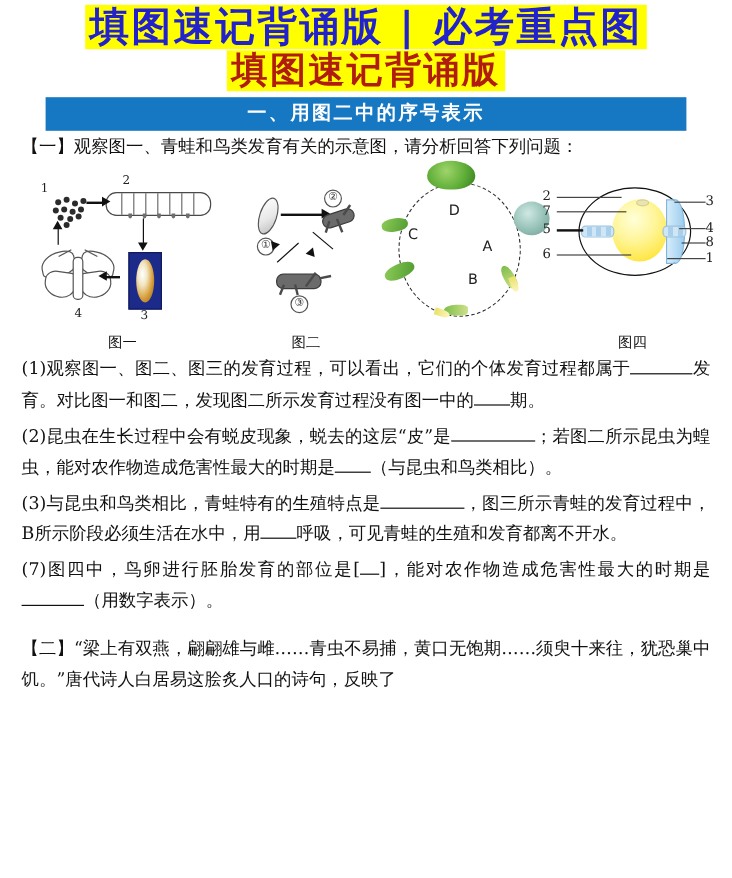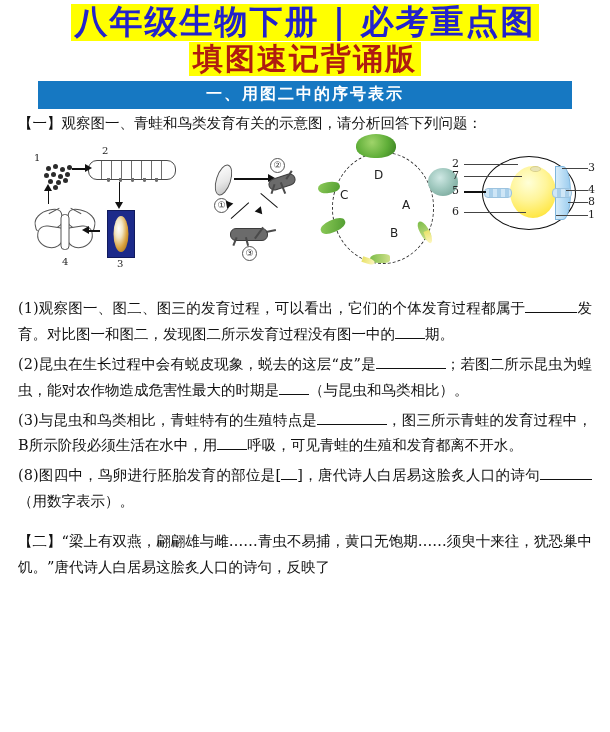--- a/index.html
+++ b/index.html
@@ -209,21 +209,21 @@
   .leader{position:absolute;height:1px;background:#444;}
   .egg-num{
     position:absolute;font-size:11px;color:#222;
     font-family:"DejaVu Serif","Liberation Serif",serif;
   }
 </style>
 </head>
 <body>
 
 <div class="title-wrap">
-  <div class="title-line title-line-1">八年级生物下册 | 必考重点图</div>
+  <div class="title-line title-line-1">填图速记背诵版 | 必考重点图</div>
   <span class="title-sep"></span>
   <div class="title-line title-line-2">填图速记背诵版</div>
 </div>
 
 <div class="section-bar">一、用图二中的序号表示</div>
 
 <div class="qtext tight">【一】观察图一、青蛙和鸟类发育有关的示意图，请分析回答下列问题：</div>
 
 <div class="figures">
 
@@ -273,20 +273,21 @@
         <span class="wing wing-lr"></span>
       <span class="moth-body"></span>
       <span class="moth-ant" style="left:16px;transform:rotate(-28deg);"></span>
       <span class="moth-ant" style="right:16px;transform:rotate(28deg);"></span>
     </div>
     <span class="num" style="left:40px;top:114px;">4</span>
     <div class="arrow-line" style="left:64px;top:88px;width:14px;height:1.4px;"></div>
     <div class="arrow-head" style="left:60px;top:84px;border-right:7px solid #111;border-top:4px solid transparent;border-bottom:4px solid transparent;"></div>
     <div class="arrow-line" style="left:26px;top:48px;width:1.4px;height:14px;"></div>
     <div class="arrow-head" style="left:22px;top:42px;border-bottom:7px solid #111;border-left:4px solid transparent;border-right:4px solid transparent;"></div>
+    <span class="fig-cap">图一</span>
   </div>
 
   <div class="fig" id="fig2">
     <span class="locust-egg"></span>
     <span class="circnum" style="left:18px;top:56px;">①</span>
     <div class="arrow-line" style="left:38px;top:36px;width:36px;height:1.3px;"></div>
     <div class="arrow-head" style="left:72px;top:32px;border-left:7px solid #111;border-top:4px solid transparent;border-bottom:4px solid transparent;"></div>
     <div class="nymph" style="left:70px;top:26px;width:30px;height:26px;">
       <span class="hopper-body" style="left:2px;top:8px;transform:rotate(-18deg);"></span>
       <span class="hopper-leg" style="left:6px;top:16px;width:2px;height:10px;transform:rotate(18deg);"></span>
@@ -299,20 +300,21 @@
     <div class="adult" style="left:26px;top:82px;width:54px;height:22px;">
       <span class="hopper-body" style="left:8px;top:4px;width:36px;height:11px;"></span>
       <span class="hopper-leg" style="left:12px;top:13px;width:2px;height:9px;transform:rotate(22deg);"></span>
       <span class="hopper-leg" style="left:24px;top:13px;width:2px;height:9px;transform:rotate(-14deg);"></span>
       <span class="hopper-leg" style="left:36px;top:2px;width:2px;height:14px;transform:rotate(36deg);"></span>
       <span class="hopper-leg" style="left:44px;top:6px;width:10px;height:2px;transform:rotate(-12deg);"></span>
     </div>
     <span class="circnum" style="left:46px;top:104px;">③</span>
     <div class="arrow-line" style="left:32px;top:68px;width:24px;height:1.3px;transform:rotate(-42deg);"></div>
     <div class="arrow-head" style="left:28px;top:58px;border-bottom:7px solid #111;border-left:4px solid transparent;border-right:4px solid transparent;transform:rotate(-40deg);"></div>
+    <span class="fig-cap">图二</span>
   </div>
 
   <div class="fig" id="fig3">
     <div class="cycle"></div>
     <span class="frog-adult"></span>
     <span class="letter" style="left:56px;top:26px;">D</span>
     <span class="eggmass"></span>
     <span class="letter" style="left:84px;top:56px;">A</span>
     <span class="tadpole" style="left:96px;top:84px;transform:rotate(60deg);"></span>
     <span class="tadpole-tail" style="left:104px;top:92px;transform:rotate(70deg);"></span>
@@ -343,32 +345,33 @@
 
     <span class="leader" style="left:110px;top:26px;width:26px;"></span>
     <span class="egg-num" style="left:136px;top:19px;">3</span>
     <span class="leader" style="left:114px;top:48px;width:22px;"></span>
     <span class="egg-num" style="left:136px;top:41px;">4</span>
     <span class="leader" style="left:116px;top:60px;width:20px;"></span>
     <span class="egg-num" style="left:136px;top:53px;">8</span>
     <span class="leader" style="left:104px;top:73px;width:32px;"></span>
     <span class="egg-num" style="left:136px;top:66px;">1</span>
 
+    <span class="fig-cap">图四</span>
   </div>
 </div>
 
 <div class="qtext">
   <span>(1)观察图一、图二、图三的发育过程，可以看出，它们的个体发育过程都属于</span><span class="blank b-md"></span><span>发育。对比图一和图二，发现图二所示发育过程没有图一中的</span><span class="blank b-sm"></span><span>期。</span>
 </div>
 
 <div class="qtext">
   <span>(2)昆虫在生长过程中会有蜕皮现象，蜕去的这层“皮”是</span><span class="blank b-lg"></span><span>；若图二所示昆虫为蝗虫，能对农作物造成危害性最大的时期是</span><span class="blank b-sm"></span><span>（与昆虫和鸟类相比）。</span>
 </div>
 
 <div class="qtext">
   <span>(3)与昆虫和鸟类相比，青蛙特有的生殖特点是</span><span class="blank b-lg"></span><span>，图三所示青蛙的发育过程中，B所示阶段必须生活在水中，用</span><span class="blank b-sm"></span><span>呼吸，可见青蛙的生殖和发育都离不开水。</span>
 </div>
 
 <div class="qtext">
-  <span>(8)图四中，鸟卵进行胚胎发育的部位是[</span><span class="blank b-xs"></span><span>]，唐代诗人白居易这脍炙人口的诗句</span><span class="blank b-md"></span><span>（用数字表示）。</span>
+  <span>(7)图四中，鸟卵进行胚胎发育的部位是[</span><span class="blank b-xs"></span><span>]，能对农作物造成危害性最大的时期是</span><span class="blank b-md"></span><span>（用数字表示）。</span>
 </div>
 
 <div class="qtext" style="margin-top:14px;">【二】“梁上有双燕，翩翩雄与雌……青虫不易捕，黄口无饱期……须臾十来往，犹恐巢中饥。”唐代诗人白居易这脍炙人口的诗句，反映了</div>
 
 </body></html>

